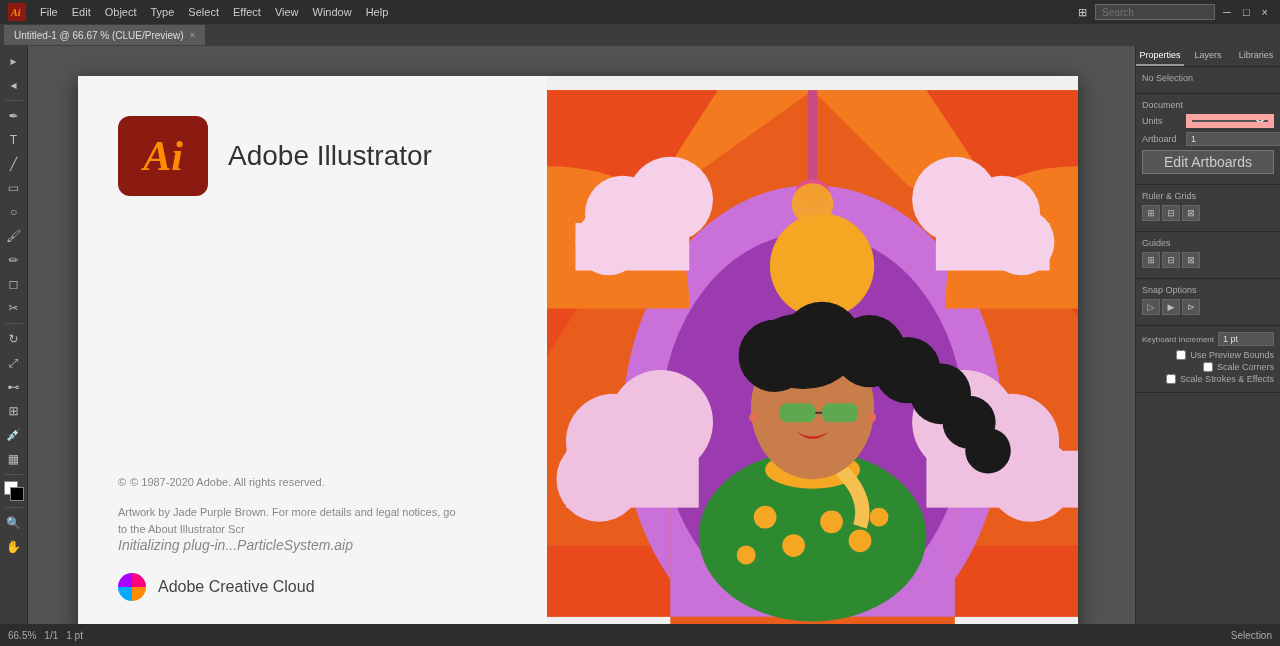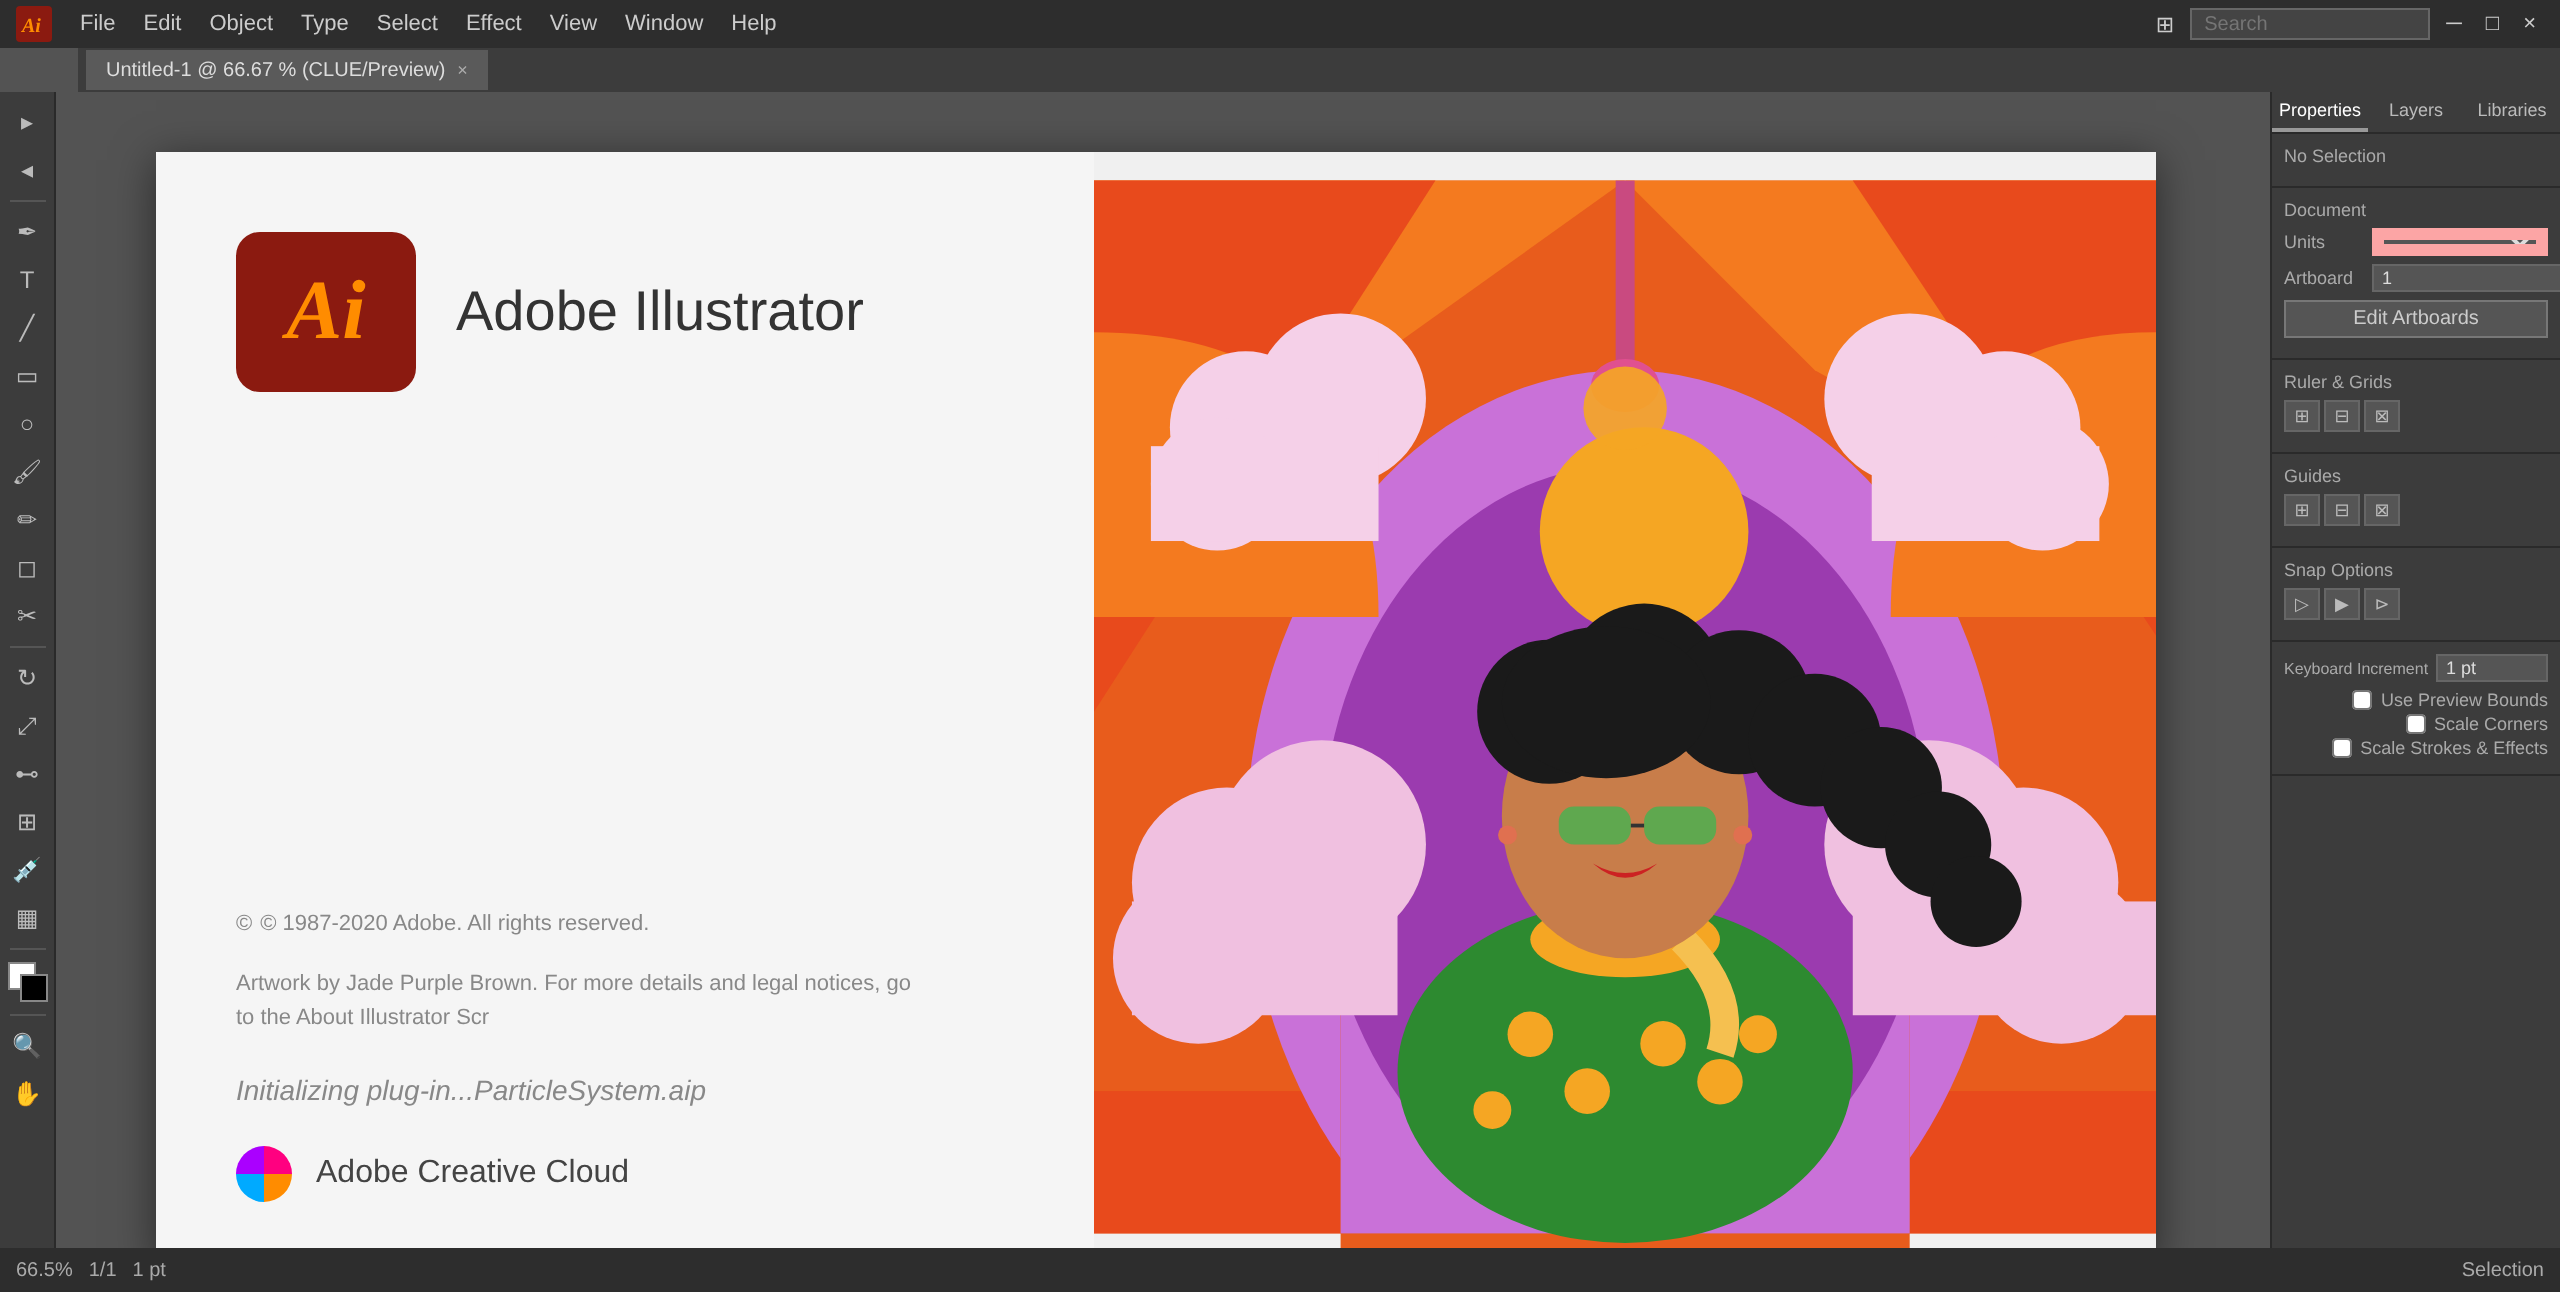--- a/index.html
+++ b/index.html
@@ -54,21 +54,20 @@
       height: 16px;
     }
 
     
     .tab-bar {
       height: 22px;
       background: #3c3c3c;
       display: flex;
       align-items: center;
       padding: 0 4px;
-      margin-left: 39px;
     }
     .tab {
       background: #5a5a5a;
       color: #ddd;
       font-size: 10px;
       padding: 2px 10px;
       height: 20px;
       display: flex;
       align-items: center;
       gap: 6px;
@@ -205,21 +204,20 @@
       font-size: 11px;
       margin-bottom: 16px;
       display: flex;
       align-items: center;
       gap: 4px;
     }
     .splash-artwork {
       color: #888;
       font-size: 11px;
       line-height: 1.5;
-      margin-bottom: 20px;
       max-width: 340px;
     }
     .splash-initializing {
       color: #888;
       font-size: 14px;
       font-style: italic;
     }
     .splash-footer {
       display: flex;
       align-items: center;
@@ -321,21 +319,21 @@
       color: #ccc;
       font-size: 9px;
       padding: 2px 6px;
       cursor: pointer;
       text-align: center;
     }
     .panel-btn-primary {
       background: #555;
       border: 1px solid #777;
       color: #ccc;
-      font-size: 10px;
+      font-size: 14px;
       padding: 3px 6px;
       cursor: pointer;
       display: block;
       width: 100%;
       text-align: center;
       margin-bottom: 4px;
     }
     .icon-row {
       display: flex;
       gap: 2px;

